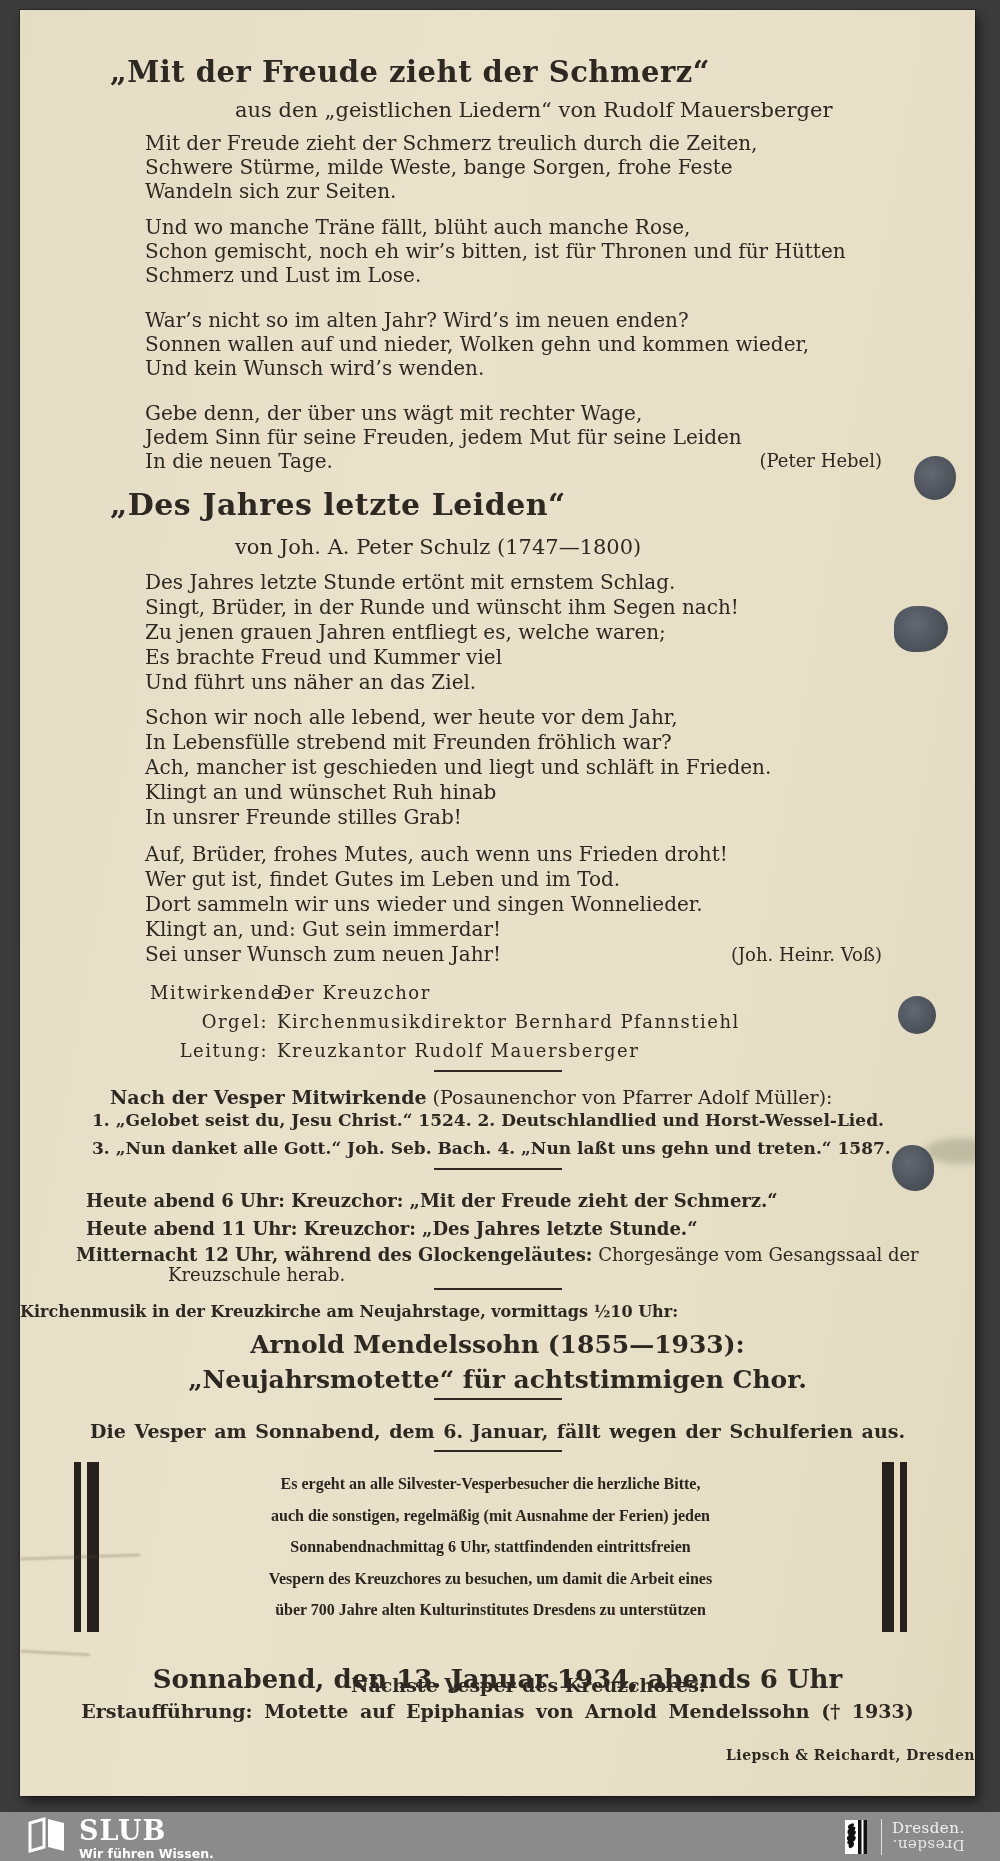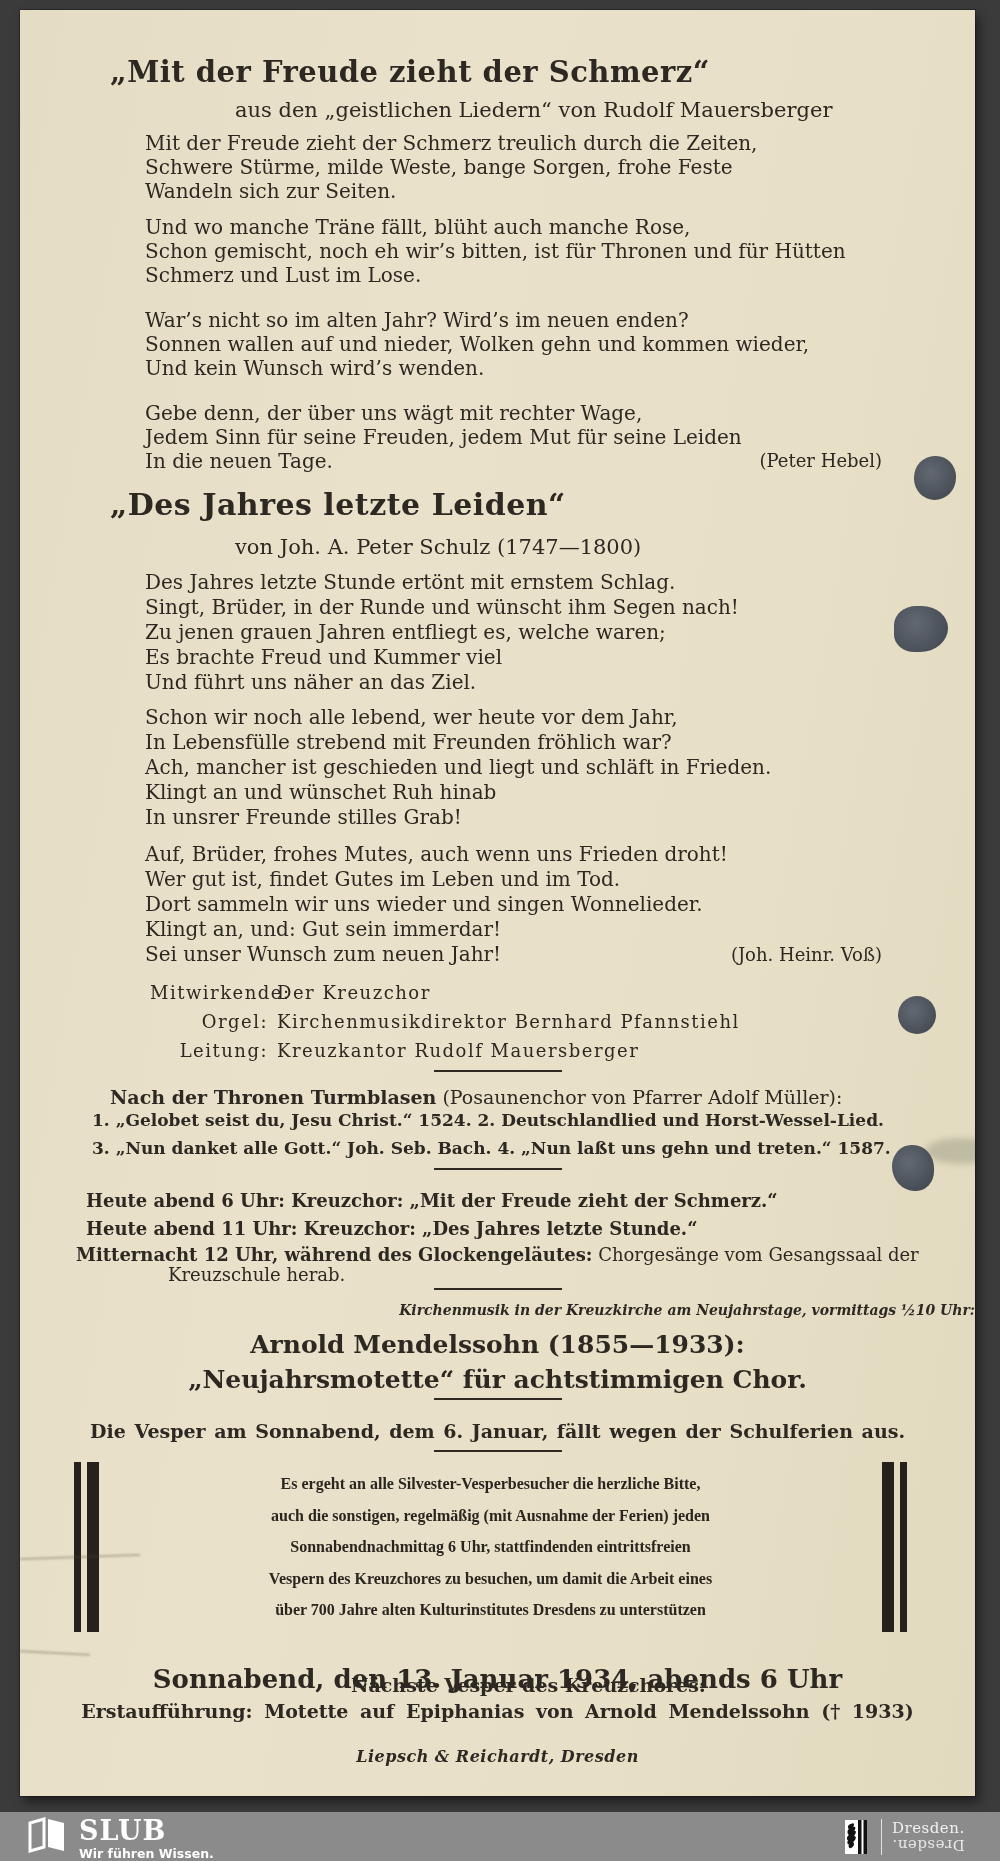--- a/index.html
+++ b/index.html
@@ -25,36 +25,36 @@
   .attribution{font-size:18px;}
   .credits{font-size:18px;letter-spacing:1.5px;}
   .crow{display:flex;line-height:29px;}
   .clabel{width:118px;text-align:right;}
   .cvalue{margin-left:9px;}
   .divider{height:0;border-top:2.5px solid #2d2822;width:128px;left:50%;transform:translateX(-50%);}
   .bold{font-weight:bold;}
   .turm-head{font-size:19px;}
   .turm-item{font-size:17px;font-weight:600;}
   .sched{font-size:18px;}
-  .km-intro{width:100%;text-align:right;font-size:14px;font-weight:bold;font-style:italic;}
+  .km-intro{width:100%;text-align:left;font-size:16px;font-weight:bold;}
   .km-big{width:100%;text-align:center;font-size:25px;font-weight:bold;}
   .notice{width:100%;text-align:center;font-size:19px;font-weight:bold;word-spacing:2px;}
   .appeal-box{display:flex;align-items:stretch;}
   .bars{display:flex;gap:6px;}
   .bar-a{width:7px;background:#26211c;}
   .bar-b{width:12px;background:#26211c;}
   .appeal-text{
     flex:1;text-align:center;padding-top:6px;
     font-family:"Liberation Serif", serif;font-weight:bold;
     font-size:16px;line-height:31.5px;color:#2a251f;
   }
   .nv-head{width:100%;text-align:center;font-size:19px;font-weight:bold;}
   .nv-date{width:100%;text-align:center;font-size:26px;font-weight:bold;}
   .nv-prem{width:100%;text-align:center;font-size:19px;font-weight:bold;word-spacing:5px;}
-  .printer{width:100%;text-align:center;font-size:16px;font-weight:600;letter-spacing:.5px;font-style:italic;}
+  .printer{width:100%;text-align:right;font-size:14px;font-weight:600;letter-spacing:.5px;}
   .blob{position:absolute;background:radial-gradient(circle at 40% 38%,#59606b 0%,#434a55 55%,#333943 100%);opacity:.93;}
   .smudge{position:absolute;background:rgba(110,116,92,.30);border-radius:50%;filter:blur(3px);}
   .crease{position:absolute;background:rgba(85,75,55,.35);filter:blur(1px);}
   .footer{
     position:absolute;left:0;top:1812px;width:1000px;height:49px;
     background:#8b8b8b;color:#fff;
   }
   .slub{position:absolute;left:28px;top:5px;display:flex;align-items:flex-start;}
   .slub-txt{margin-left:13px;line-height:1;}
   .slub-name{font-family:"DejaVu Serif",serif;font-weight:bold;font-size:27px;letter-spacing:1px;}
@@ -136,21 +136,21 @@
     </div>
     <div class="crow">
       <span class="clabel nowrap">Leitung:</span>
       <span class="cvalue nowrap">Kreuzkantor Rudolf Mauersberger</span>
     </div>
   </div>
 
   <div class="abs divider" style="top:1060px;"></div>
 
   <div class="abs turm-head nowrap" style="left:90px;top:1076px;">
-    <span class="bold">Nach der Thronen Turmblasen</span><span> (Posaunenchor von Pfarrer Adolf Müller):</span>
+    <span class="bold">Nach der Vesper Mitwirkende</span><span> (Posaunenchor von Pfarrer Adolf Müller):</span>
   </div>
   <div class="abs turm-item nowrap" style="left:72px;top:1100px;">1. „Gelobet seist du, Jesu Christ.“ 1524.   2. Deutschlandlied und Horst-Wessel-Lied.</div>
   <div class="abs turm-item nowrap" style="left:72px;top:1128px;">3. „Nun danket alle Gott.“ Joh. Seb. Bach.   4. „Nun laßt uns gehn und treten.“ 1587.</div>
 
   <div class="abs divider" style="top:1158px;"></div>
 
   <div class="abs sched nowrap" style="left:66px;top:1180px;">
     <span class="bold">Heute abend 6 Uhr:</span><span class="bold"> Kreuzchor: „Mit der Freude zieht der Schmerz.“</span>
   </div>
   <div class="abs sched nowrap" style="left:66px;top:1208px;">

